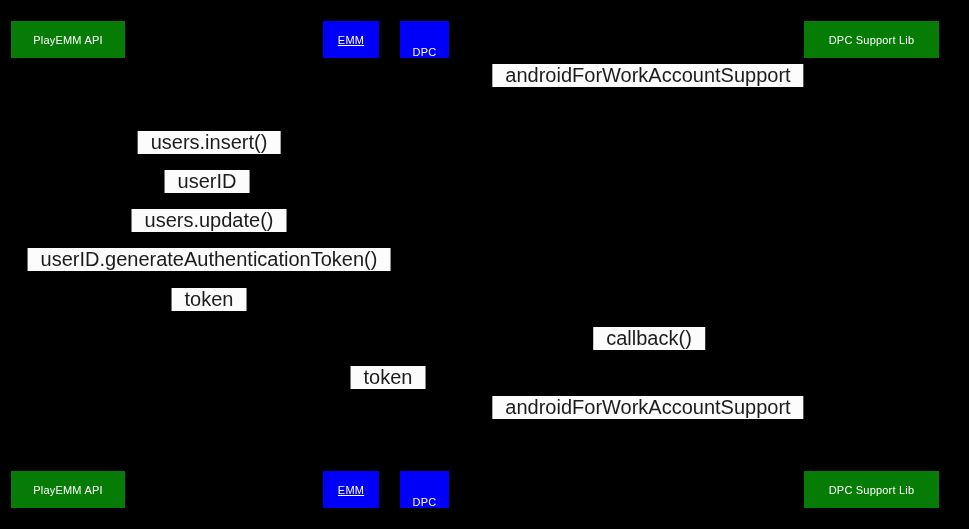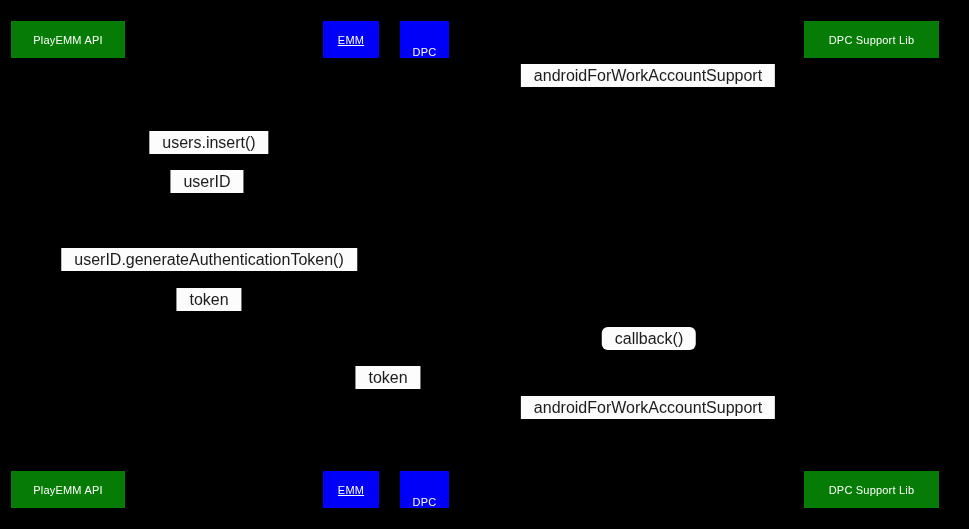--- a/index.html
+++ b/index.html
@@ -26,21 +26,21 @@
     letter-spacing: 0.2px;
   }
   .actor.green { background: #067c06; }
   .actor.blue  { background: #0000fa; }
 
   .msg {
     position: absolute;
     transform: translateX(-50%);
     background: #fcfcfc;
     color: #1c1c1c;
-    font-size: 16px;
+    font-size: 20px;
     line-height: 19px;
     padding: 2px 13px;
     text-align: center;
     white-space: nowrap;
   }
   .msg span { display: block; }
 
   
   .a-playemm  { left: 11px;  width: 114px; }
   .a-emm      { left: 323px; width: 56px; text-decoration: underline;  }
@@ -49,21 +49,21 @@
   .row-top    { top: 21px; }
   .row-bottom { top: 471px; }
 
   
   .m-ensure   { left: 648px; top: 64px;  }
   .m-insert   { left: 209px; top: 131px; }
   .m-userid   { left: 207px; top: 170px; }
   .m-update   { left: 209px; top: 209px; }
   .m-gentoken { left: 209px; top: 248px; }
   .m-token1   { left: 209px; top: 288px; }
-  .m-callback { left: 649px; top: 327px; border-radius: 6px; }
+  .m-callback { left: 649px; top: 327px; }
   .m-token2   { left: 388px; top: 366px; }
   .m-add      { left: 648px; top: 396px; }
 </style>
 </head>
 <body>
 
 <div class="stage">
 
   <div class="actor green row-top a-playemm">
     <span>PlayEMM API</span>
@@ -83,20 +83,23 @@
   </div>
 
   <div class="msg m-insert">
     <span>users.insert()</span>
   </div>
 
   <div class="msg m-userid">
     <span>userID</span>
   </div>
 
+  <div class="msg m-update">
+    <span>users.update()</span>
+  </div>
 
   <div class="msg m-gentoken">
     <span>userID.generateAuthenticationToken()</span>
   </div>
 
   <div class="msg m-token1">
     <span>token</span>
   </div>
 
   <div class="msg m-callback">

